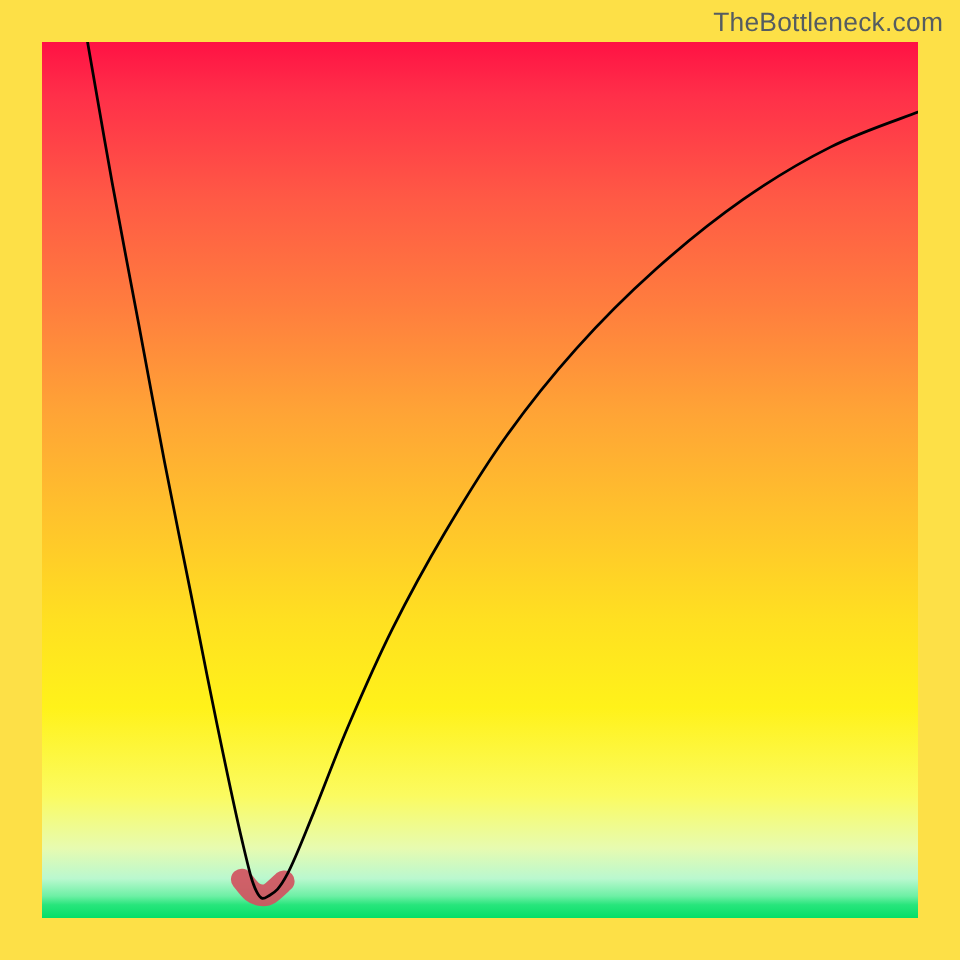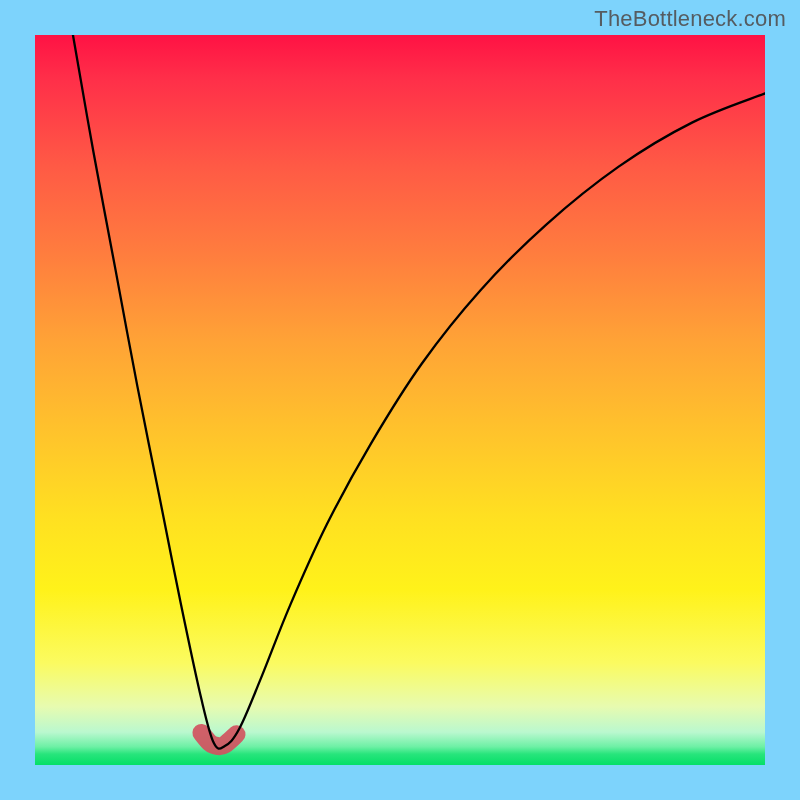--- a/index.html
+++ b/index.html
@@ -1,21 +1,21 @@
 <!DOCTYPE html>
 <html><head>
 <meta charset="utf-8">
 <style>
   * { margin: 0; padding: 0; box-sizing: border-box; }
   html, body { width: 800px; height: 800px; overflow: hidden; background: #000; }
   .stage {
     position: relative;
     width: 800px;
     height: 800px;
-    background: #7dd3fc;
+    background: #fde047;
   }
   .watermark {
     position: absolute;
     top: 6px;
     right: 14px;
     font-family: Arial, Helvetica, sans-serif;
     font-size: 22px;
     color: #555c61;
     letter-spacing: 0.2px;
     z-index: 5;

